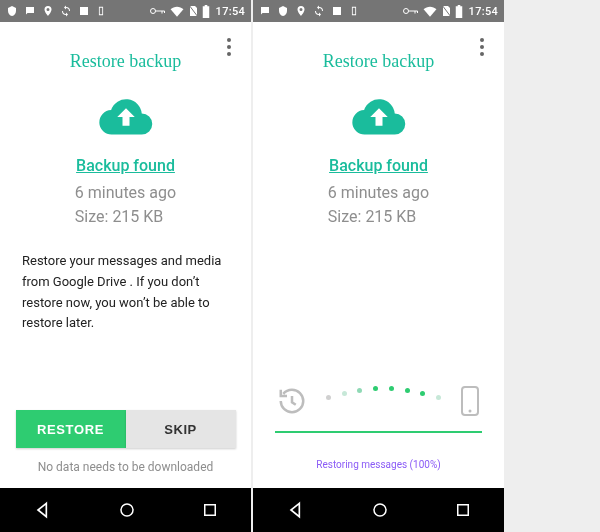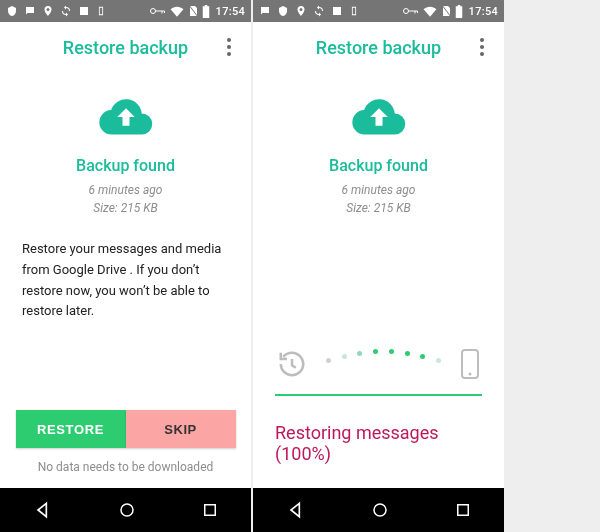--- a/index.html
+++ b/index.html
@@ -30,23 +30,24 @@
     font-size: 11px;
   }
   .status-left { display: flex; gap: 6px; align-items: center; }
   .status-right { margin-left: auto; display: flex; gap: 4px; align-items: center; }
   .status-bar svg { fill: #fff; display: block; }
   .clock { font-weight: 500; letter-spacing: 0.3px; margin-left: 2px; }
   
   .app-bar {
     height: 50px;
     display: flex;
-    align-items: center;
+    align-items: flex-end;
     justify-content: center;
     position: relative;
+    font-family: Liberation Serif, serif;
   }
   .app-title {
     color: #1abc9c;
     font-size: 18px;
     font-weight: 500;
   }
   .overflow {
     position: absolute;
     right: 10px;
     top: 50%;
@@ -72,27 +73,27 @@
   }
   .cloud-wrap {
     margin-top: 14px;
     margin-bottom: 14px;
   }
   .found-title {
     color: #1abc9c;
     font-size: 16px;
     font-weight: 500;
     margin-bottom: 6px;
+    text-decoration: underline;
   }
   .meta {
     color: #8e8e8e;
-    font-size: 12px;
+    font-size: 16px;
     line-height: 1.5;
-    text-align: center;
-    font-style: italic;
+    text-align: left;
   }
   .desc {
     color: #222;
     font-size: 13px;
     line-height: 1.6;
     margin-top: 22px;
     align-self: stretch;
   }
   .spacer { flex: 1; }
   .buttons {
@@ -103,21 +104,21 @@
     width: 110px;
     height: 38px;
     border: none;
     font-size: 13px;
     font-weight: 700;
     letter-spacing: 0.6px;
     cursor: pointer;
     box-shadow: 0 1px 2px rgba(0,0,0,0.2);
   }
   .btn-primary { background: #2ecc71; color: #fff; }
-  .btn-secondary { background: #fca5a5; color: #333; }
+  .btn-secondary { background: #e5e5e5; color: #333; }
   .footer-note {
     color: #8e8e8e;
     font-size: 12px;
     margin-bottom: 14px;
   }
   
   .restoring-block {
     margin-top: auto;
     margin-bottom: 8px;
     width: 100%;
@@ -143,23 +144,23 @@
     top: -10px;
   }
   .dot { width: 5px; height: 5px; border-radius: 50%; }
   .progress-line {
     width: 100%;
     height: 2px;
     background: #2ecc71;
     margin-bottom: 26px;
   }
   .progress-text {
-    color: #be185d;
-    font-size: 18px;
-    margin-bottom: 16px;
+    color: #8b5cf6;
+    font-size: 10px;
+    margin-bottom: 10px;
   }
   
   .nav-bar {
     height: 44px;
     background: #000;
     display: flex;
     align-items: center;
     justify-content: space-around;
   }
   .nav-bar svg { display: block; }

